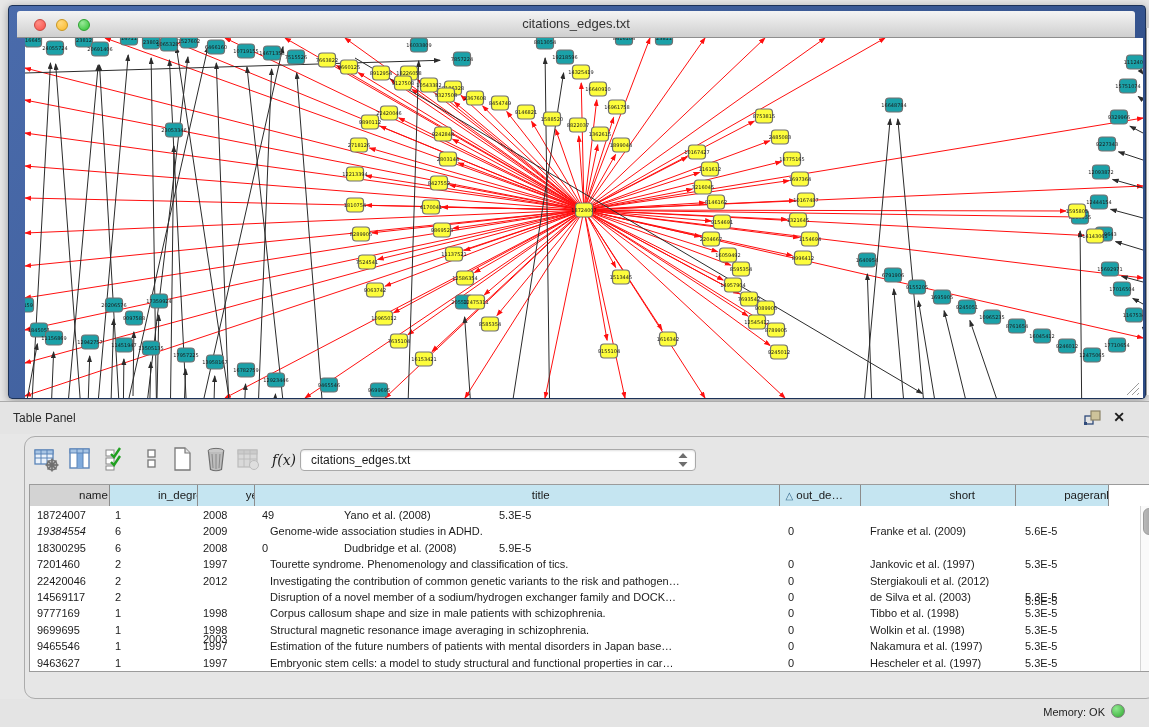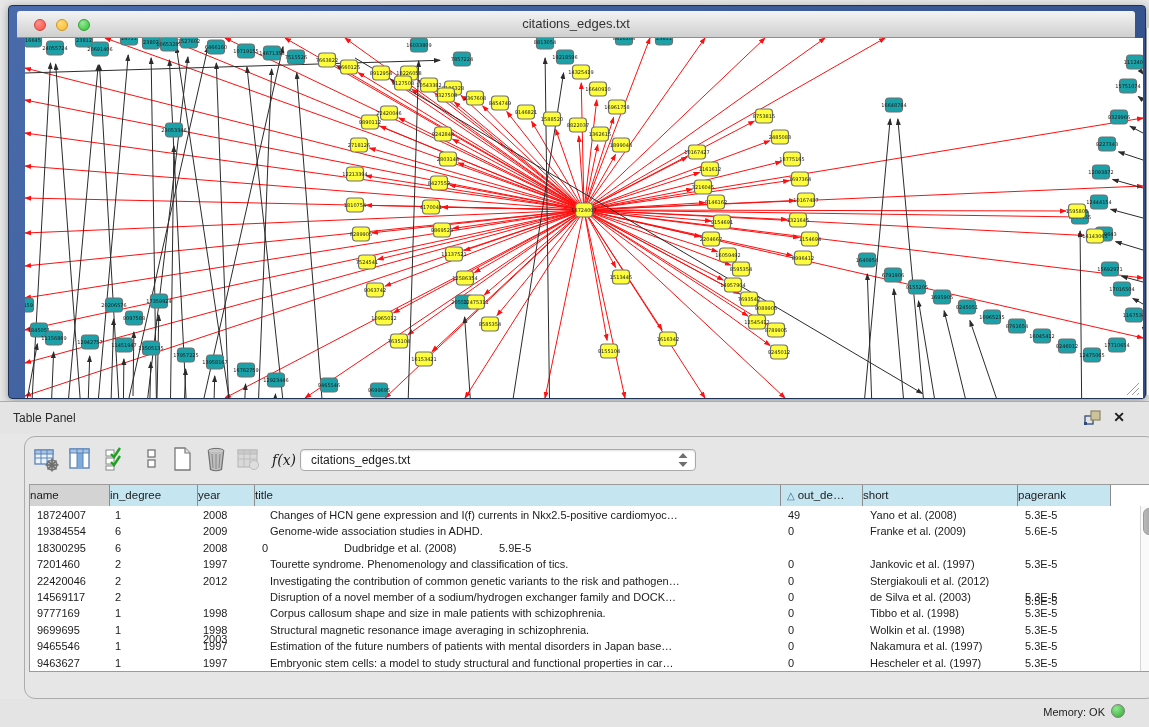--- a/index.html
+++ b/index.html
@@ -32,22 +32,22 @@
     border:1px solid #ACACAC;border-radius:11px;}
   .tool-btn{position:absolute;top:9px;width:28px;height:28px;}
   #combo{left:275px;top:12px;width:396px;height:22px;background:#FFFFFF;border:1px solid #A9A9A9;
     border-radius:4px;box-shadow:inset 0 1px 2px rgba(0,0,0,.12);}
   #combo-text{left:10px;top:0;line-height:20px;font-size:12px;color:#1B1B1B;}
   #combo-arrows{left:376px;top:3px;width:12px;height:14px;}
 
   
   #tablebox{left:4px;top:47px;width:1129px;height:188px;background:#FFFFFF;border:1px solid #9B9B9B;}
   #thead{display:flex;height:21px;border-bottom:1px solid #8C8C8C;}
-  .th{height:21px;line-height:20px;font-size:11.5px;color:#1B1B1B;text-align:left;
-    background:#C5E5F1;border-right:1px solid #8C8C8C;overflow:hidden;white-space:nowrap;}
+  .th{height:21px;line-height:20px;font-size:11.5px;color:#1B1B1B;text-align:center;
+    background:#C5E5F1;border-right:1px solid #8C8C8C;overflow:hidden;white-space:nowrap;padding-left:48px;}
   .th.gray{background:#D3D3D3;}
   .th.left{text-align:left;padding-left:6px;}
   .sort-tri{color:#35688C;font-size:10px;margin-right:3px;}
   #tbody{position:absolute;left:0;top:22px;right:0;bottom:0;overflow:hidden;}
   .tr{display:flex;height:16.4px;}
   .td{height:16.4px;line-height:16px;font-size:11px;color:#1B1B1B;white-space:nowrap;overflow:hidden;}
   
   #vscroll{position:absolute;right:0;top:21px;width:17px;bottom:0;background:#FAFAFA;border-left:1px solid #D5D5D5;}
   #vthumb{position:absolute;left:2px;top:2px;width:12px;height:27px;border-radius:6px;
     background:linear-gradient(90deg,#B9B9B9,#9E9E9E);border:1px solid #9A9A9A;}
@@ -845,27 +845,26 @@
         <div class="th left" style="width: 82px;"><span class="sort-tri">△</span>out_de…</div>
         <div class="th" style="width: 155px;">short</div>
         <div class="th" style="width: 93px;">pagerank</div>
         <div class="th" style="flex: 1 1 0%; background: rgb(255, 255, 255); border-right: none;"></div>
       </div>
     <div id="tbody">
         <div class="tr">
           <div class="td" style="width: 80px; padding-left: 7px;">18724007</div>
           <div class="td" style="width: 88px; padding-left: 5px;">1</div>
           <div class="td" style="width: 57px; padding-left: 5px;">2008</div>
-          <div class="td" style="width: 526px; padding-left: 15px;">Changes of HCN gene expression and I(f) currents in Nkx2.5-positive cardiomyoc…</div>
           <div class="td" style="width: 82px; padding-left: 7px;">49</div>
           <div class="td" style="width: 155px; padding-left: 7px;">Yano et al. (2008)</div>
           <div class="td" style="width: 93px; padding-left: 7px;">5.3E-5</div>
         </div>
         <div class="tr">
-          <div class="td" style="width: 80px; padding-left: 7px;">19384554</div>
+          <div class="td" style="width: 80px; padding-left: 7px; font-style: italic;">19384554</div>
           <div class="td" style="width: 88px; padding-left: 5px;">6</div>
           <div class="td" style="width: 57px; padding-left: 5px;">2009</div>
           <div class="td" style="width: 526px; padding-left: 15px;">Genome-wide association studies in ADHD.</div>
           <div class="td" style="width: 82px; padding-left: 7px;">0</div>
           <div class="td" style="width: 155px; padding-left: 7px;">Franke et al. (2009)</div>
           <div class="td" style="width: 93px; padding-left: 7px;">5.6E-5</div>
         </div>
         <div class="tr">
           <div class="td" style="width: 80px; padding-left: 7px;">18300295</div>
           <div class="td" style="width: 88px; padding-left: 5px;">6</div>

